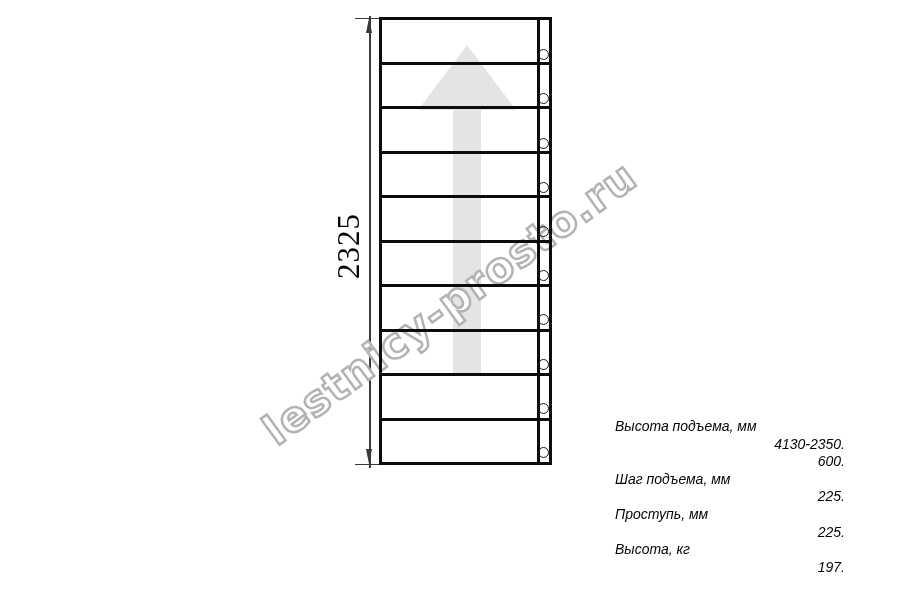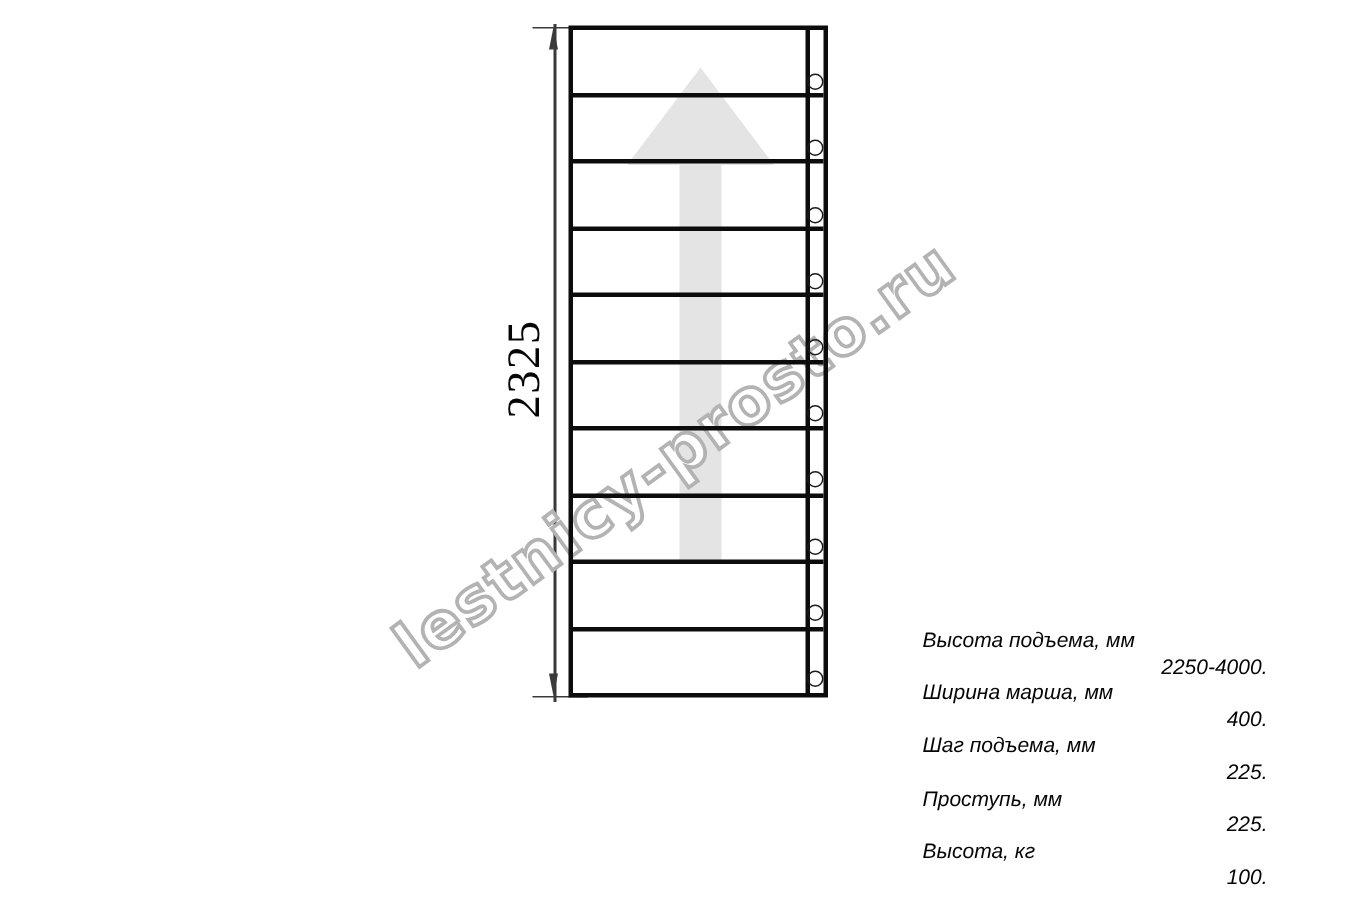--- a/index.html
+++ b/index.html
@@ -113,33 +113,32 @@
         <div class="bolt" style="top: 294.4px;"></div>
         <div class="bolt" style="top: 338.6px;"></div>
         <div class="bolt" style="top: 382.8px;"></div>
         <div class="bolt" style="top: 427px;"></div>
       </div>
   </div>
 
   <div class="specs" id="specs">
       <div class="spec-row">
         <span class="spec-label">Высота подъема, мм</span>
-        <span class="spec-value">2250-4000.</span>
+        <span class="spec-value">4130-2350.</span>
       </div>
       <div class="spec-row">
-        <span class="spec-label">Ширина марша, мм</span>
-        <span class="spec-value">400.</span>
+        <span class="spec-value">600.</span>
       </div>
       <div class="spec-row">
         <span class="spec-label">Шаг подъема, мм</span>
         <span class="spec-value">225.</span>
       </div>
       <div class="spec-row">
         <span class="spec-label">Проступь, мм</span>
         <span class="spec-value">225.</span>
       </div>
       <div class="spec-row">
         <span class="spec-label">Высота, кг</span>
-        <span class="spec-value">100.</span>
+        <span class="spec-value">197.</span>
       </div>
     </div>
 
 </div>
 
 </body></html>

